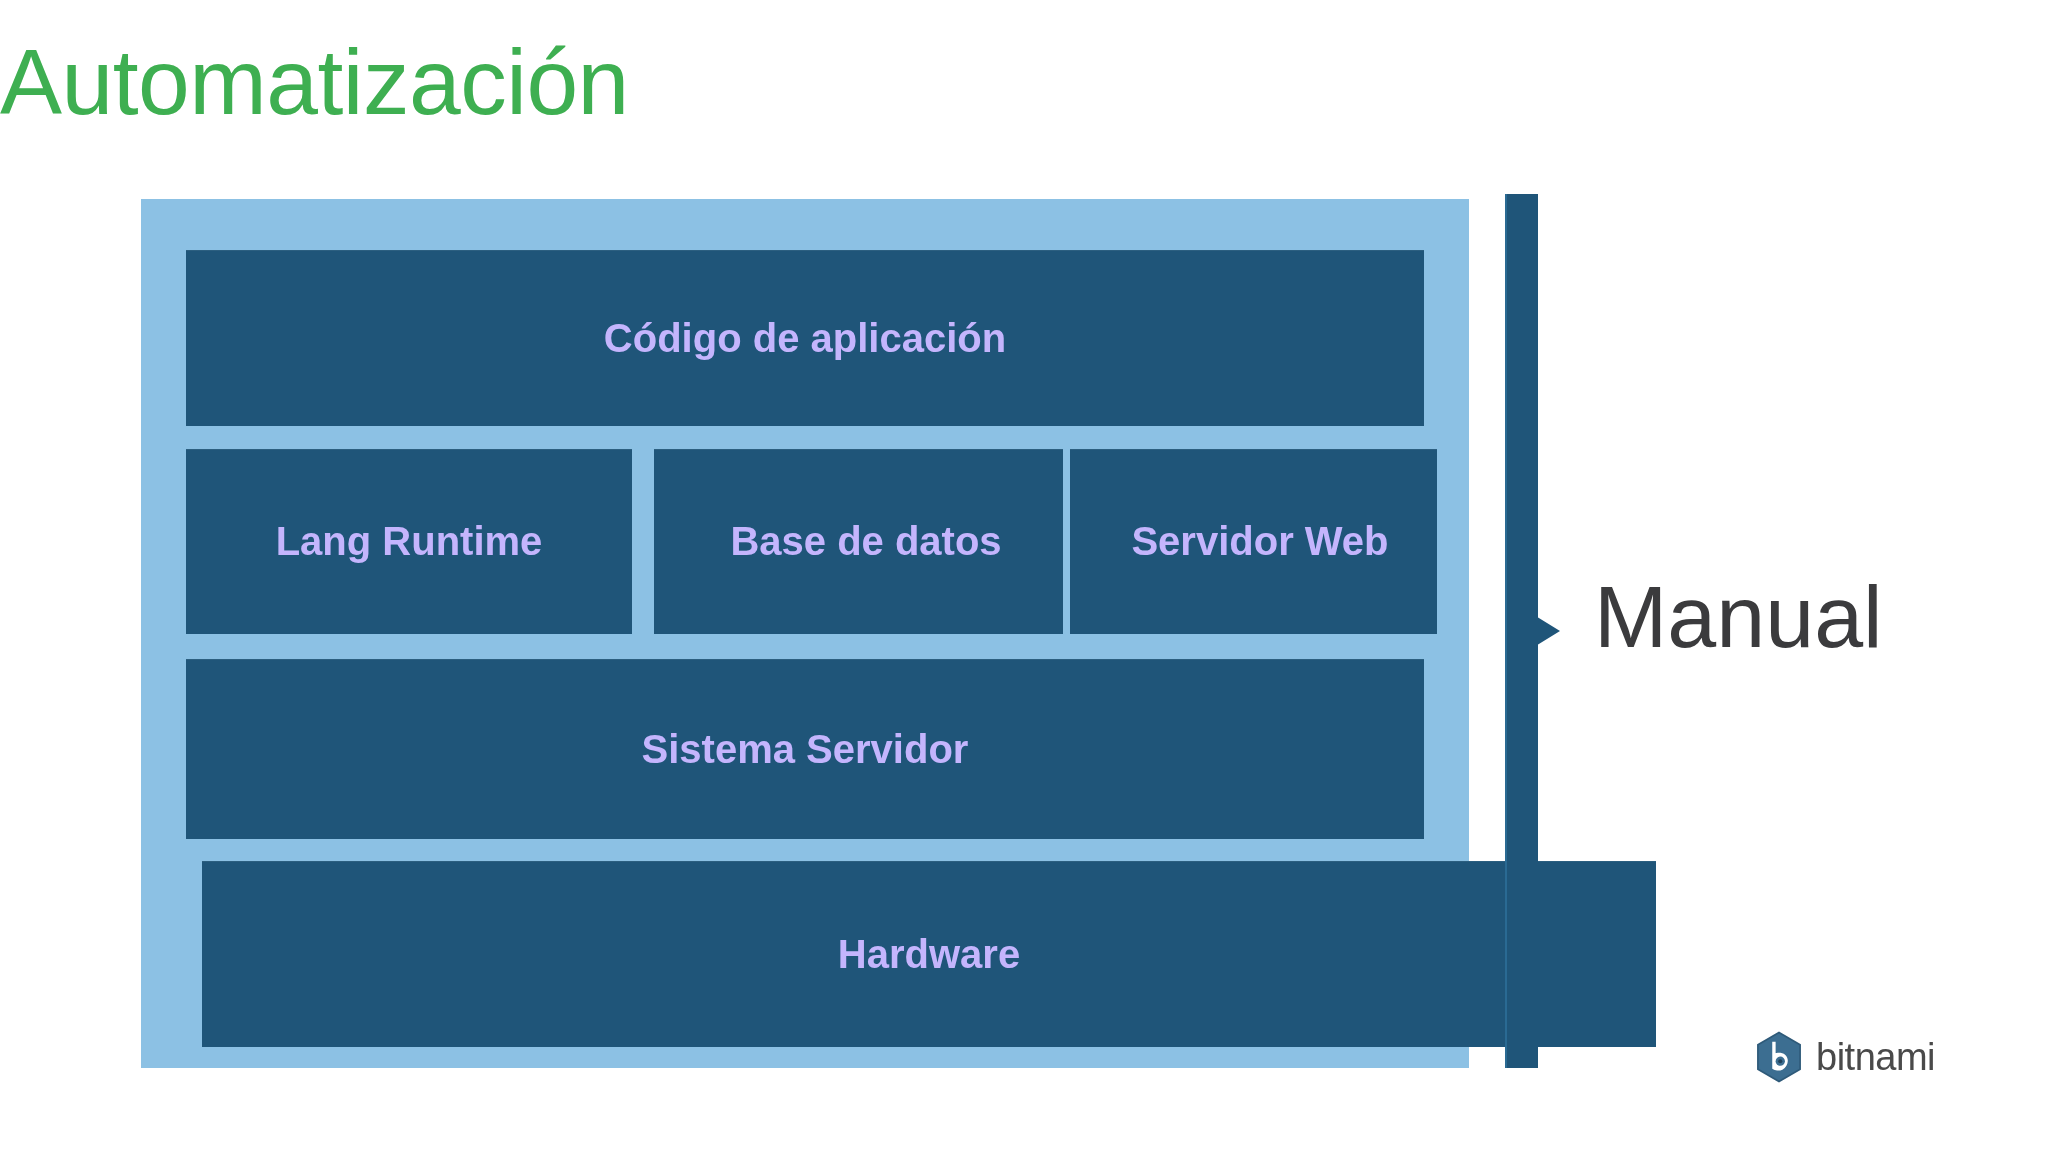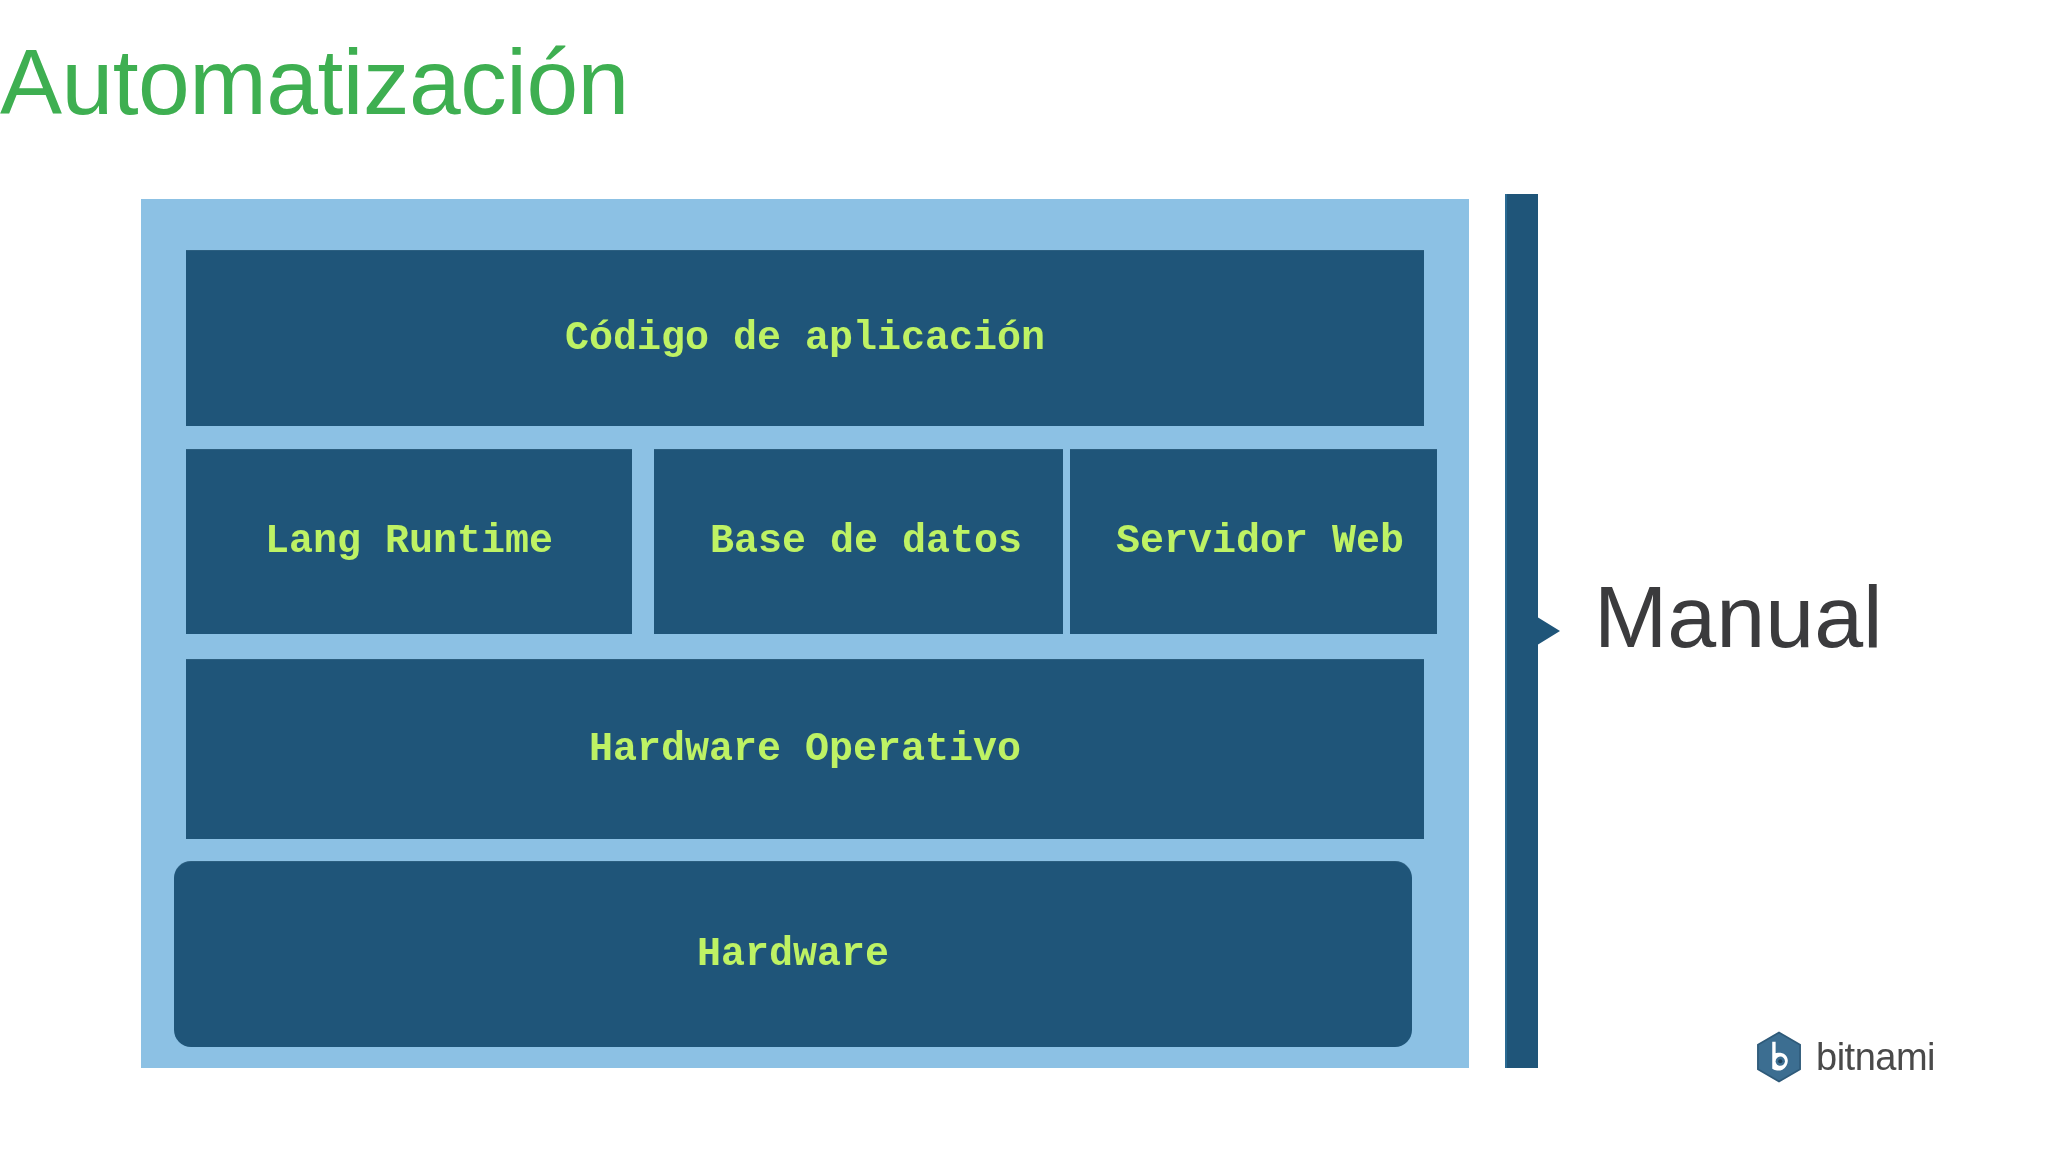--- a/index.html
+++ b/index.html
@@ -38,22 +38,22 @@
     left: 141px;
     top: 199px;
     width: 1328px;
     height: 869px;
     background: #8CC1E4;
   }
 
   .stack-box {
     position: absolute;
     background: #1F5579;
-    color: #bef264;
-    font-family: Liberation Mono, monospace;
+    color: #c4b5fd;
+    font-family: Liberation Sans, sans-serif;
     font-weight: 700;
     font-size: 40px;
     display: flex;
     align-items: center;
     justify-content: center;
     text-align: center;
     box-shadow: inset 0 1px 0 rgba(255,255,255,0.06);
   }
 
   
@@ -89,25 +89,24 @@
   
   #box-os {
     left: 45px;
     top: 460px;
     width: 1238px;
     height: 180px;
   }
 
   
   #box-hardware {
-    left: 33px;
+    left: 61px;
     top: 662px;
-    width: 1238px;
+    width: 1454px;
     height: 186px;
-    border-radius: 17px;
   }
 
   
   #manual-bar {
     position: absolute;
     left: 1505px;
     top: 194px;
     width: 33px;
     height: 874px;
     background: #1F5579;
@@ -176,21 +175,21 @@
 <div id="stack-panel">
 
   <div class="stack-box" id="box-app-code">Código de aplicación</div>
 
   <div class="stack-box" id="box-lang-runtime">Lang Runtime</div>
 
   <div class="stack-box" id="box-database">Base de datos</div>
 
   <div class="stack-box" id="box-web-server">Servidor Web</div>
 
-  <div class="stack-box" id="box-os">Hardware Operativo</div>
+  <div class="stack-box" id="box-os">Sistema Servidor</div>
 
   <div class="stack-box" id="box-hardware">Hardware</div>
 
 </div>
 
 <div id="manual-bar"></div>
 <div id="manual-arrow-stem"></div>
 <div id="manual-arrow"></div>
 <div id="manual-label">Manual</div>
 

